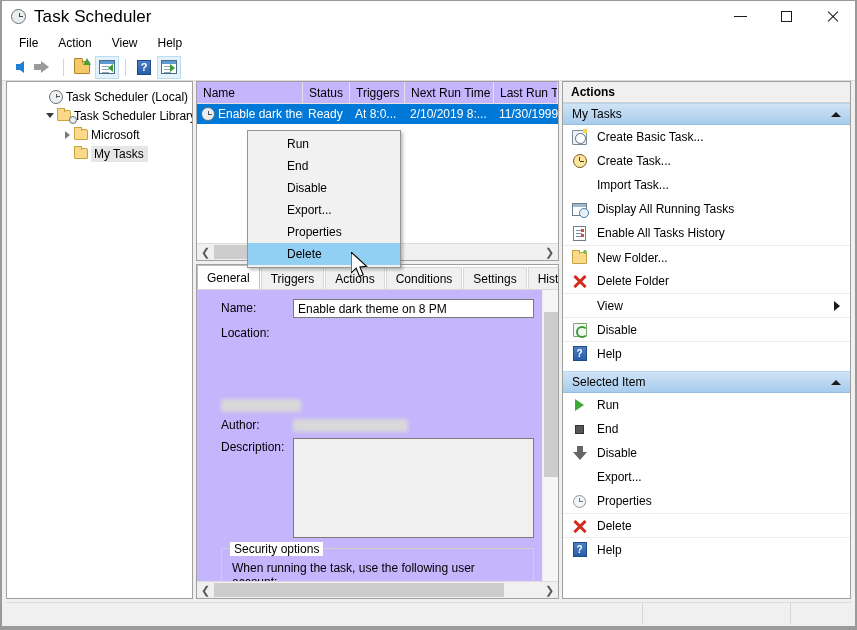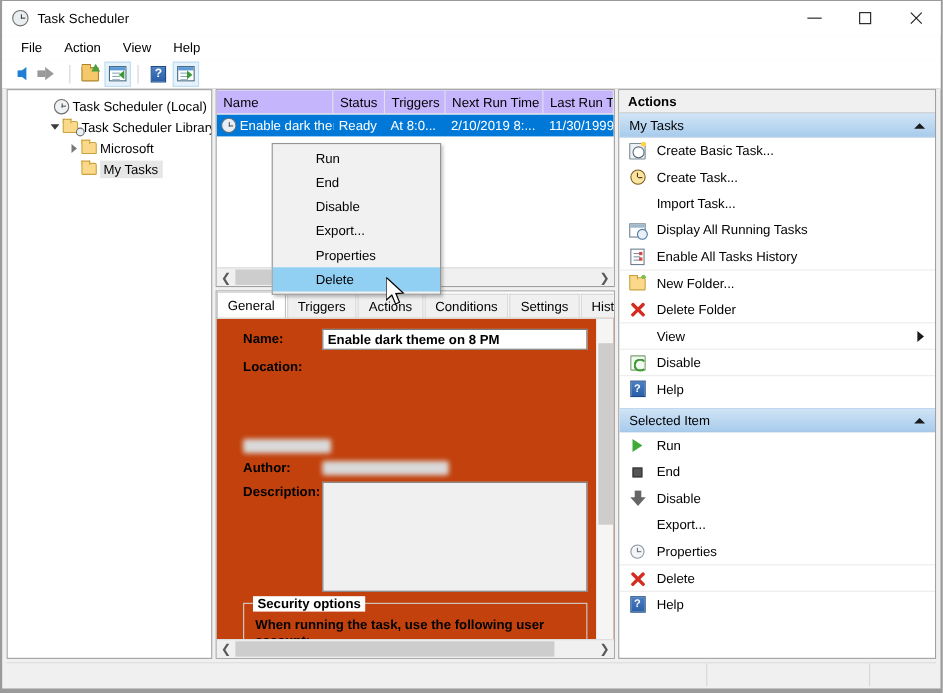--- a/index.html
+++ b/index.html
@@ -53,21 +53,21 @@
     width: 1.4px; height: 4.5px;
     background: #444;
   }
   .clock-ico::after {
     content: ""; position: absolute;
     left: 50%; top: 49%;
     width: 4.5px; height: 1.4px;
     background: #444;
   }
   #title-text {
-    font-size: 12px;
+    font-size: 17px;
     color: #000;
     letter-spacing: .1px;
   }
   #caption-buttons {
     position: absolute;
     right: 0; top: 0;
     height: 31px;
     display: flex;
   }
   .cap-btn {
@@ -399,22 +399,21 @@
     height: 24px;
     border-color: #c0c0c0;
     font-weight: normal;
   }
   #tab-content {
     flex: 1 1 auto;
     position: relative;
     border-top: 1px solid #d8d8d8;
     padding: 9px 0 0 0;
     overflow: hidden;
-    background: #c2410c;
-    font-weight: bold;
+    background: #c4b5fd;
   }
   .field-row {
     display: flex;
     align-items: flex-start;
     margin-bottom: 6px;
     padding-left: 24px;
     padding-right: 24px;
   }
   .field-label {
     width: 72px;

